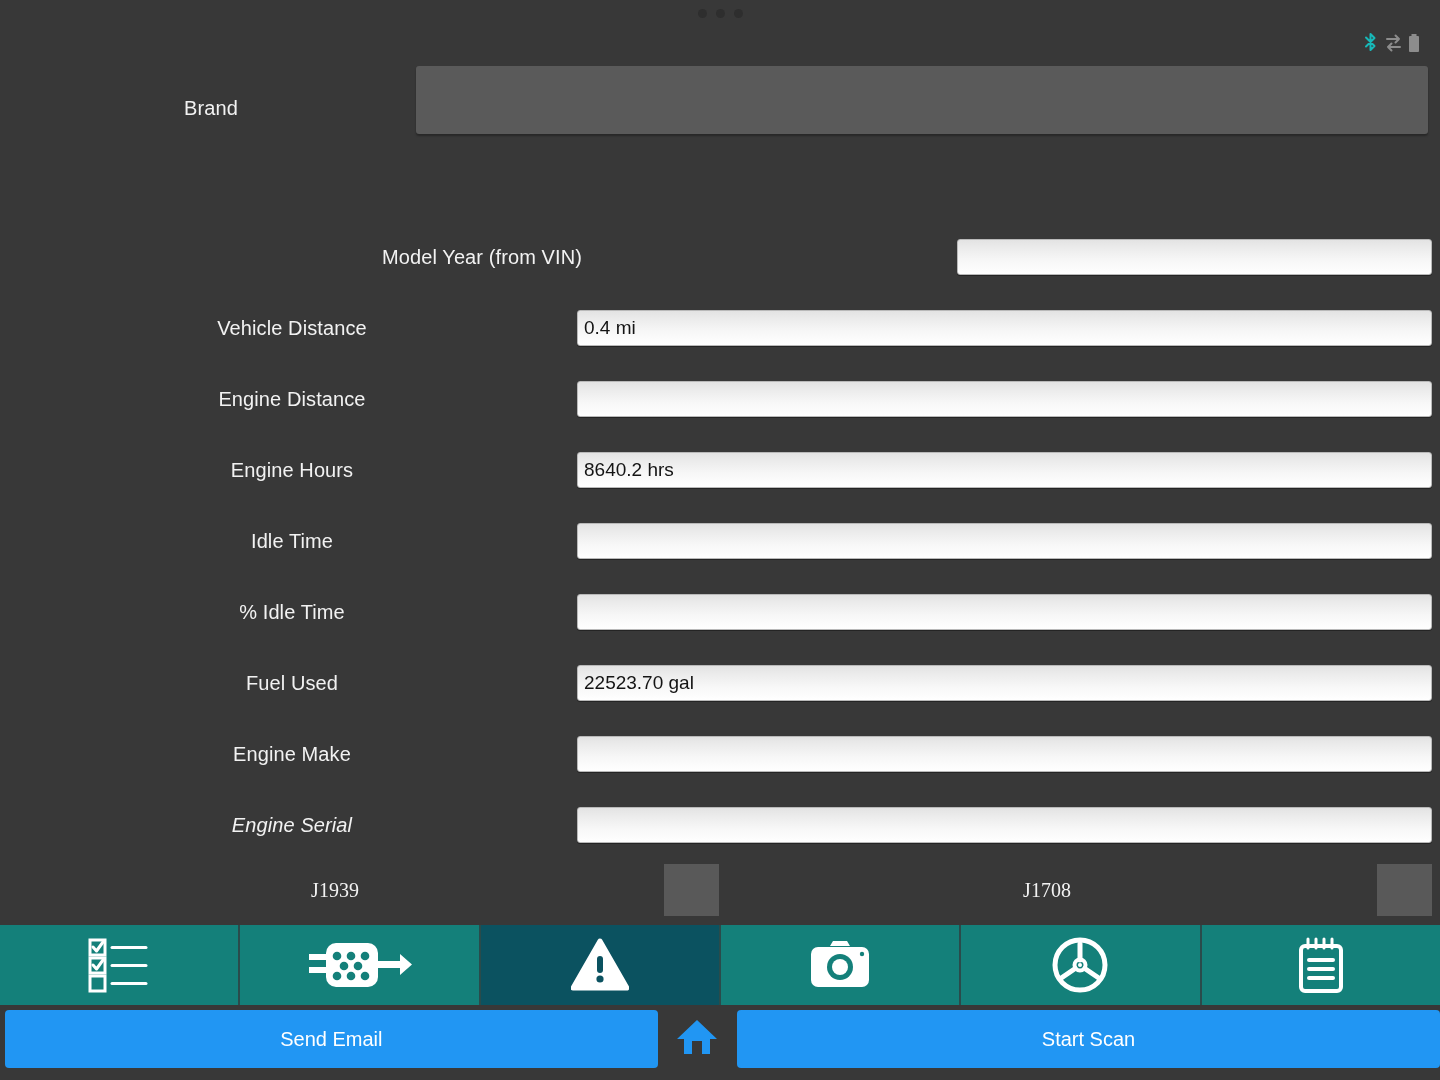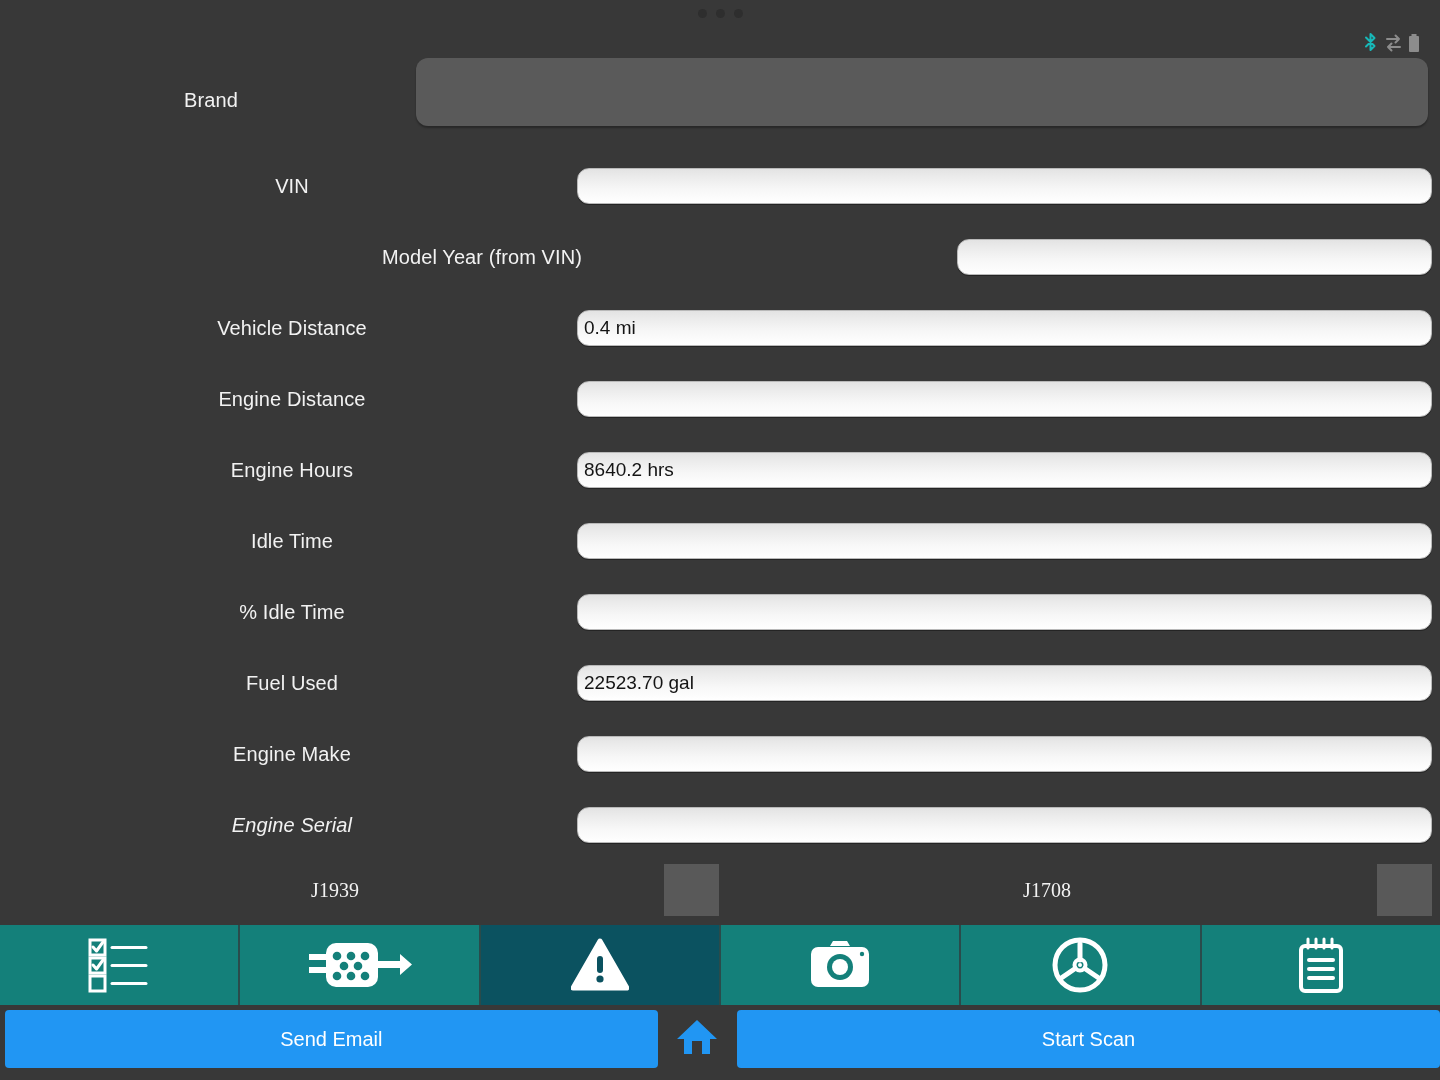--- a/index.html
+++ b/index.html
@@ -70,21 +70,21 @@
     white-space: nowrap;
     letter-spacing: .1px;
     transform: translateX(-50%);
   }
 
   .field {
     position: absolute;
     background: linear-gradient(to bottom,
                 #e3e3e3 0%, #ebebeb 22%, #f7f7f7 60%, #ffffff 100%);
     border: 1px solid #b9b9b9;
-    border-radius: 12px;
+    border-radius: 3px;
     height: 36px;
     display: flex;
     align-items: center;
     padding-left: 6px;
     font-size: 19px;
     color: #141414;
     box-shadow: 0 1px 0 rgba(0,0,0,.35);
   }
 
   .field.brand-box {
@@ -193,33 +193,27 @@
   <span class="status-icon">
     <svg width="12" height="20" viewBox="0 0 12 20">
       <rect x="3.5" y="1" width="5" height="2" fill="#8c8c8c"></rect>
       <rect x="1" y="3" width="10" height="16" rx="1" fill="#8c8c8c"></rect>
     </svg>
   </span>
 </div>
 
 <div class="form-area">
 
-  <div class="row" style="top:20px;">
+  <div class="row" style="top:28px;">
     <span class="label" style="left:211px;">Brand</span>
     <div class="field brand-box" style="left:416px; width:1012px; top:-22px;">
       <span></span>
     </div>
   </div>
 
-  <div class="row" style="top:106px;">
-    <span class="label" style="left:292px;">VIN</span>
-    <div class="field" style="left:577px; width:855px;">
-      <span></span>
-    </div>
-  </div>
 
   <div class="row" style="top:177px;">
     <span class="label" style="left:482px;text-align:center;">Model Year (from VIN)</span>
     <div class="field" style="left:957px; width:475px;">
       <span></span>
     </div>
   </div>
 
   <div class="row" style="top:248px;">
     <span class="label" style="left:292px;">Vehicle Distance</span>

